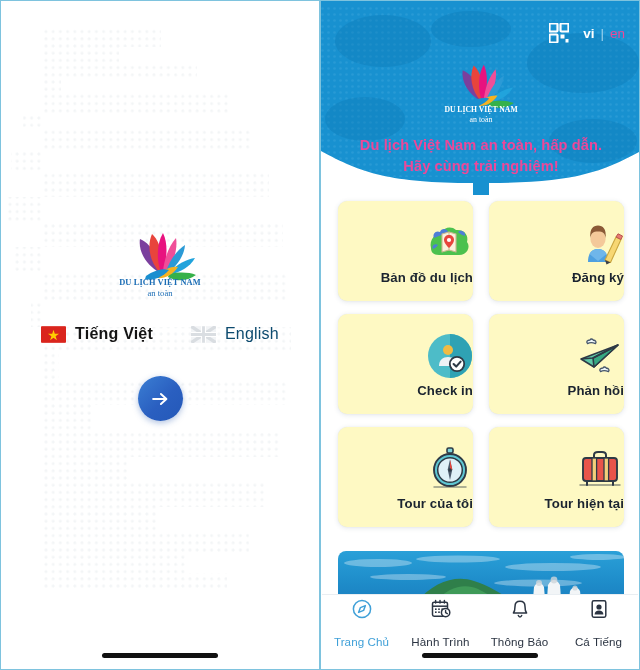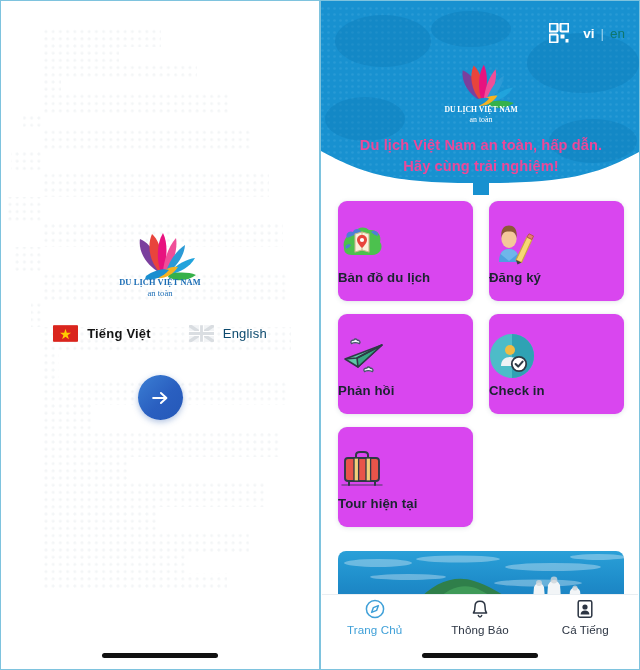--- a/index.html
+++ b/index.html
@@ -45,21 +45,21 @@
   }
   .brand-logo { display: block; }
   .lang-row {
     margin-top: 24px;
     display: flex; align-items: center; gap: 38px;
   }
   .lang-item {
     display: flex; align-items: center; gap: 9px;
     cursor: pointer;
   }
-  .lang-label { font-size: 13px; letter-spacing: .2px; text-align: right; }
+  .lang-label { font-size: 16px; letter-spacing: .2px; text-align: right; }
   .lang-item.active .lang-label { color: #141414; font-weight: 700; }
   .lang-item.inactive .lang-label { color: #0c4a6e; font-weight: 400; }
   .flag { width: 25px; height: 17px; border-radius: 1px; display:block; }
 
   .next-btn {
     margin-top: 33px;
     width: 45px; height: 45px; border-radius: 50%;
     background: linear-gradient(135deg, #3b7fd4 0%, #2a5fc0 55%, #2458b8 100%);
     border: none; cursor: pointer;
     display: flex; align-items: center; justify-content: center;
@@ -76,21 +76,21 @@
     position: absolute; top: 22px; right: 16px;
     display: flex; align-items: center; gap: 14px;
   }
   .qr-icon { display: block; cursor: pointer; }
   .lang-toggle {
     display: flex; align-items: center; gap: 6px;
     font-size: 13.5px; color: #ffffff; cursor: pointer;
   }
   .lt-sep { color: #9fd4ee; font-weight: 300; }
   .lt-vi { font-weight: 700; }
-  .lt-en { font-weight: 400; color: #0f766e; }
+  .lt-en { font-weight: 400; color: #ec4899; }
 
   .hero-logo {
     position: absolute; top: 56px; left: 50%;
     transform: translateX(-50%);
   }
   .hero-title {
     position: absolute; top: 134px; left: 0; right: 0;
     text-align: center;
     color: #ec4899;
     font-size: 14.6px; font-weight: 700;
@@ -102,25 +102,25 @@
 
   .grid {
     position: absolute; top: 200px; left: 17px;
     width: 286px;
     display: grid;
     grid-template-columns: 1fr 1fr;
     gap: 13px 16px;
   }
   .card {
     height: 100px;
-    background: #d946ef;
+    background: #fef9c3;
     border-radius: 9px;
     box-shadow: 0 1px 5px rgba(40,60,90,.13), 0 0 1px rgba(40,60,90,.10);
     display: flex; flex-direction: column;
-    align-items: flex-start; justify-content: center;
+    align-items: flex-end; justify-content: center;
     gap: 2px;
     cursor: pointer;
   }
   .card-ico { height: 50px; display: flex; align-items: center; justify-content: center; }
   .card-label {
     font-size: 13.2px; font-weight: 700; color: #1b2430;
     letter-spacing: .1px; text-align: center;
   }
 
   .banner {
@@ -132,21 +132,21 @@
   .banner svg { display: block; }
 
   .tabbar {
     position: absolute; left: 1px; right: 1px; bottom: 26px;
     height: 48px;
     background: #ffffff;
     display: flex; align-items: flex-start; justify-content: space-around;
     padding-top: 3px;
   }
   .tab {
-    display: flex; flex-direction: column; align-items: center; gap: 3px;
+    display: flex; flex-direction: column; align-items: center; gap: 15px;
     cursor: pointer; width: 74px;
   }
   .tab-ico { height: 22px; display: flex; align-items: center; justify-content: center; }
   .tab-label { font-size: 11.6px; color: #2b3442; letter-spacing: .1px; }
   .tab.active .tab-label { color: #3fa0d8; }
   .tabbar-top {
     position: absolute; left: 1px; right: 1px; bottom: 74px;
     height: 1px; background: #e9eef2;
   }
 </style>
@@ -319,45 +319,59 @@
             <path d="M27 39 L38 16 L43 18.5 L32.5 41.5 Z" fill="#f7d773" stroke="#caa63f" stroke-width="1.1" stroke-linejoin="round"></path>
             <path d="M38 16 L43 18.5 L44.5 15 L40 12.8 Z" fill="#e87b72" stroke="#b9564e" stroke-width="1" stroke-linejoin="round"></path>
             <path d="M27 39 L32.5 41.5 L28.5 43.5 Z" fill="#3c3f45"></path>
           </svg>
         </div>
         <div class="card-label">Đăng ký</div>
       </div>
 
       <div class="card">
         <div class="card-ico">
-          <svg width="50" height="44" viewBox="0 0 50 44" aria-hidden="true">
-            <path d="M16 6 C13 6 12 8 13.5 9.6 C15 8.8 19 8.6 21.5 9.6 C23 7.5 21 6 19.4 6.3 C18.6 4.6 16.6 4.6 16 6 Z" fill="#eef6f9" stroke="#46566a" stroke-width="1.3" stroke-linejoin="round"></path>
-            <path d="M29 34 C26 34 25 36 26.5 37.6 C28 36.8 32 36.6 34.5 37.6 C36 35.5 34 34 32.4 34.3 C31.6 32.6 29.6 32.6 29 34 Z" fill="#eef6f9" stroke="#46566a" stroke-width="1.3" stroke-linejoin="round"></path>
-            <path d="M7 25 L44 11 L20 33 Z" fill="#5fc9a6" stroke="#2e3a46" stroke-width="1.6" stroke-linejoin="round"></path>
-            <path d="M44 11 L20 33 L19 24 Z" fill="#36a882" stroke="#2e3a46" stroke-width="1.6" stroke-linejoin="round"></path>
-            <path d="M7 25 L19 24 L44 11" fill="none" stroke="#2e3a46" stroke-width="1.6" stroke-linejoin="round"></path>
-          </svg>
-        </div>
-        <div class="card-label">Phản hồi</div>
-      </div>
-
-      <div class="card">
-        <div class="card-ico">
           <svg width="46" height="46" viewBox="0 0 46 46" aria-hidden="true">
             <circle cx="23" cy="23" r="22" fill="#4dbcc8"></circle>
             <path d="M23 1 A22 22 0 0 1 23 45 Z" fill="#2fa2b4"></path>
             <circle cx="21" cy="17" r="5" fill="#f2bb43"></circle>
             <path d="M12 33 C12 27 16 24 21 24 C26 24 30 27 30 33 Z" fill="#eef2f5"></path>
             <circle cx="30" cy="31" r="7.2" fill="#ffffff" stroke="#2e3a46" stroke-width="1.8"></circle>
             <path d="M26.6 31 L29.2 33.6 L33.6 28.6" stroke="#2e3a46" stroke-width="2.1" fill="none" stroke-linecap="round" stroke-linejoin="round"></path>
           </svg>
         </div>
         <div class="card-label">Check in</div>
       </div>
 
+      <div class="card">
+        <div class="card-ico">
+          <svg width="50" height="44" viewBox="0 0 50 44" aria-hidden="true">
+            <path d="M16 6 C13 6 12 8 13.5 9.6 C15 8.8 19 8.6 21.5 9.6 C23 7.5 21 6 19.4 6.3 C18.6 4.6 16.6 4.6 16 6 Z" fill="#eef6f9" stroke="#46566a" stroke-width="1.3" stroke-linejoin="round"></path>
+            <path d="M29 34 C26 34 25 36 26.5 37.6 C28 36.8 32 36.6 34.5 37.6 C36 35.5 34 34 32.4 34.3 C31.6 32.6 29.6 32.6 29 34 Z" fill="#eef6f9" stroke="#46566a" stroke-width="1.3" stroke-linejoin="round"></path>
+            <path d="M7 25 L44 11 L20 33 Z" fill="#5fc9a6" stroke="#2e3a46" stroke-width="1.6" stroke-linejoin="round"></path>
+            <path d="M44 11 L20 33 L19 24 Z" fill="#36a882" stroke="#2e3a46" stroke-width="1.6" stroke-linejoin="round"></path>
+            <path d="M7 25 L19 24 L44 11" fill="none" stroke="#2e3a46" stroke-width="1.6" stroke-linejoin="round"></path>
+          </svg>
+        </div>
+        <div class="card-label">Phản hồi</div>
+      </div>
+
+      <div class="card">
+        <div class="card-ico">
+          <svg width="46" height="46" viewBox="0 0 46 46" aria-hidden="true">
+            <rect x="20" y="2" width="6" height="5" rx="1.6" fill="#7fd4db" stroke="#2e3a46" stroke-width="1.6"></rect>
+            <circle cx="23" cy="24" r="16" fill="#5fc6d2" stroke="#2e3a46" stroke-width="1.9"></circle>
+            <circle cx="23" cy="24" r="12.3" fill="#dff0f7" stroke="#2e3a46" stroke-width="1.5"></circle>
+            <path d="M23 13.5 L25.3 23.4 L23 34 L20.7 23.4 Z" fill="#4b5a6b"></path>
+            <path d="M23 13.5 L25.3 23.4 L23 24 Z" fill="#e8453c"></path>
+            <circle cx="23" cy="24" r="1.7" fill="#2e3a46"></circle>
+            <path d="M7 41 H39" stroke="#2e3a46" stroke-width="1.5" stroke-linecap="round" opacity=".5"></path>
+          </svg>
+        </div>
+        <div class="card-label">Tour của tôi</div>
+      </div>
 
       <div class="card">
         <div class="card-ico">
           <svg width="48" height="44" viewBox="0 0 48 44" aria-hidden="true">
             <path d="M18 11 V8 C18 6 19.5 5 22 5 H26 C28.5 5 30 6 30 8 V11" fill="none" stroke="#2e3a46" stroke-width="2"></path>
             <rect x="7" y="11" width="34" height="23" rx="3" fill="#e8544a" stroke="#2e3a46" stroke-width="1.9"></rect>
             <rect x="16" y="11" width="4.6" height="23" fill="#f2cf7a" stroke="#2e3a46" stroke-width="1.3"></rect>
             <rect x="28" y="11" width="4.6" height="23" fill="#f2cf7a" stroke="#2e3a46" stroke-width="1.3"></rect>
             <path d="M11 34 V38 M37 34 V38" stroke="#2e3a46" stroke-width="2" stroke-linecap="round"></path>
             <path d="M4 38 H44" stroke="#2e3a46" stroke-width="1.5" stroke-linecap="round" opacity=".55"></path>
@@ -408,20 +422,39 @@
       <div class="tab active">
         <div class="tab-ico">
           <svg width="20" height="20" viewBox="0 0 20 20" aria-hidden="true">
             <circle cx="10" cy="10" r="8.6" fill="none" stroke="#3fa0d8" stroke-width="1.5"></circle>
             <path d="M13.4 6.6 L8.4 8.6 L6.6 13.4 L11.6 11.4 Z" fill="none" stroke="#3fa0d8" stroke-width="1.5" stroke-linejoin="round"></path>
           </svg>
         </div>
         <div class="tab-label">Trang Chủ</div>
       </div>
 
+      <div class="tab">
+        <div class="tab-ico">
+          <svg width="20" height="20" viewBox="0 0 20 20" aria-hidden="true">
+            <rect x="1.5" y="3.2" width="15" height="14" rx="1.6" fill="none" stroke="#2b3442" stroke-width="1.5"></rect>
+            <path d="M1.5 7.2 H16.5" stroke="#2b3442" stroke-width="1.5"></path>
+            <path d="M4.6 1.6 V4 M9 1.6 V4 M13.4 1.6 V4" stroke="#2b3442" stroke-width="1.5" stroke-linecap="round"></path>
+            <g fill="#2b3442">
+              <rect x="4" y="9.4" width="1.6" height="1.6"></rect>
+              <rect x="7.2" y="9.4" width="1.6" height="1.6"></rect>
+              <rect x="10.4" y="9.4" width="1.6" height="1.6"></rect>
+              <rect x="4" y="12.4" width="1.6" height="1.6"></rect>
+              <rect x="7.2" y="12.4" width="1.6" height="1.6"></rect>
+            </g>
+            <circle cx="14.6" cy="13.6" r="4.2" fill="#ffffff" stroke="#2b3442" stroke-width="1.5"></circle>
+            <path d="M14.6 11.4 V13.7 L16.3 14.7" stroke="#2b3442" stroke-width="1.4" fill="none" stroke-linecap="round"></path>
+          </svg>
+        </div>
+        <div class="tab-label">Hành Trình</div>
+      </div>
 
       <div class="tab">
         <div class="tab-ico">
           <svg width="20" height="20" viewBox="0 0 20 20" aria-hidden="true">
             <path d="M10 2.2 C6.8 2.2 5 4.4 5 7.4 C5 12 3.4 14 3.4 14 H16.6 C16.6 14 15 12 15 7.4 C15 4.4 13.2 2.2 10 2.2 Z" fill="none" stroke="#2b3442" stroke-width="1.5" stroke-linejoin="round"></path>
             <path d="M8.3 16.4 C8.6 17.4 9.2 18 10 18 C10.8 18 11.4 17.4 11.7 16.4" fill="none" stroke="#2b3442" stroke-width="1.5" stroke-linecap="round"></path>
           </svg>
         </div>
         <div class="tab-label">Thông Báo</div>
       </div>

